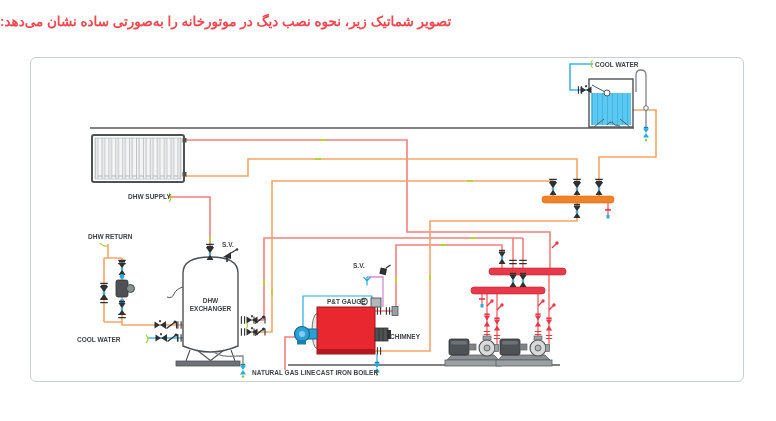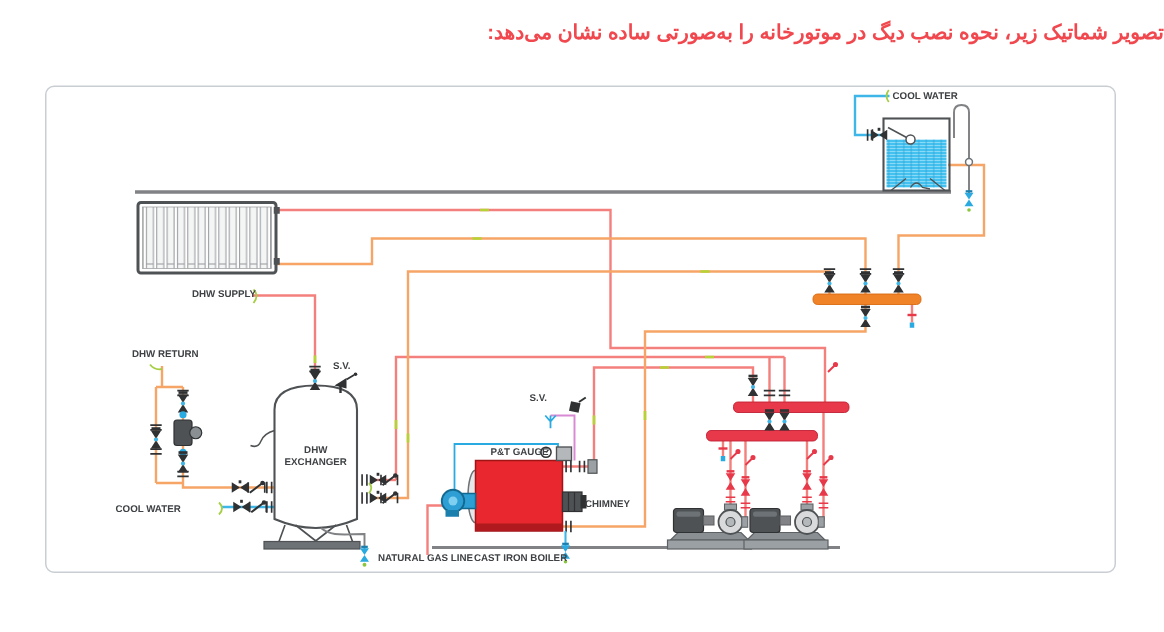--- a/index.html
+++ b/index.html
@@ -1,18 +1,18 @@
 <!DOCTYPE html>
 <html style="--title-red: #f0484e; --pipe-red: #f4807d; --header-red: #e8394a; --boiler-red: #e8282e; --pipe-orange: #f6a566; --header-orange: #f08228; --water-blue: #3eb7e8; --wire-cyan: #29abe2; --sv-pink: #d98ad4; --metal-gray: #808285; --dark-gray: #4a4c4e; --flow-green: #b5d334;"><head>
 <meta charset="utf-8">
 <style>
   html,body{margin:0;padding:0;background:#ffffff;}
   #stage{position:relative;width:776px;height:421px;background:#fff;overflow:hidden;
          font-family:"Liberation Sans",sans-serif;}
-  .title{position:absolute;left:0;top:13px;width:100%;text-align:right;direction:rtl;
+  .title{position:absolute;left:0;top:13px;width:100%;text-align:left;direction:rtl;
          font:700 13.5px "Liberation Sans",sans-serif;color:var(--title-red,#f0484e);}
   .frame{position:absolute;left:30px;top:57px;width:714px;height:325px;
          border:1.5px solid #c9ced3;border-radius:6px;background:#fff;box-sizing:border-box;}
   svg#schem{position:absolute;left:0;top:0;}
   .lbl{position:absolute;font:700 6.5px "Liberation Sans",sans-serif;color:#3f4245;
        white-space:nowrap;letter-spacing:0;line-height:8px;}
   .lbl.center{text-align:center;}
   .pr{stroke:var(--pipe-red);stroke-width:1.6;fill:none;}
   .po{stroke:var(--pipe-orange);stroke-width:1.6;fill:none;}
   .pb{stroke:var(--water-blue);stroke-width:1.6;fill:none;}

